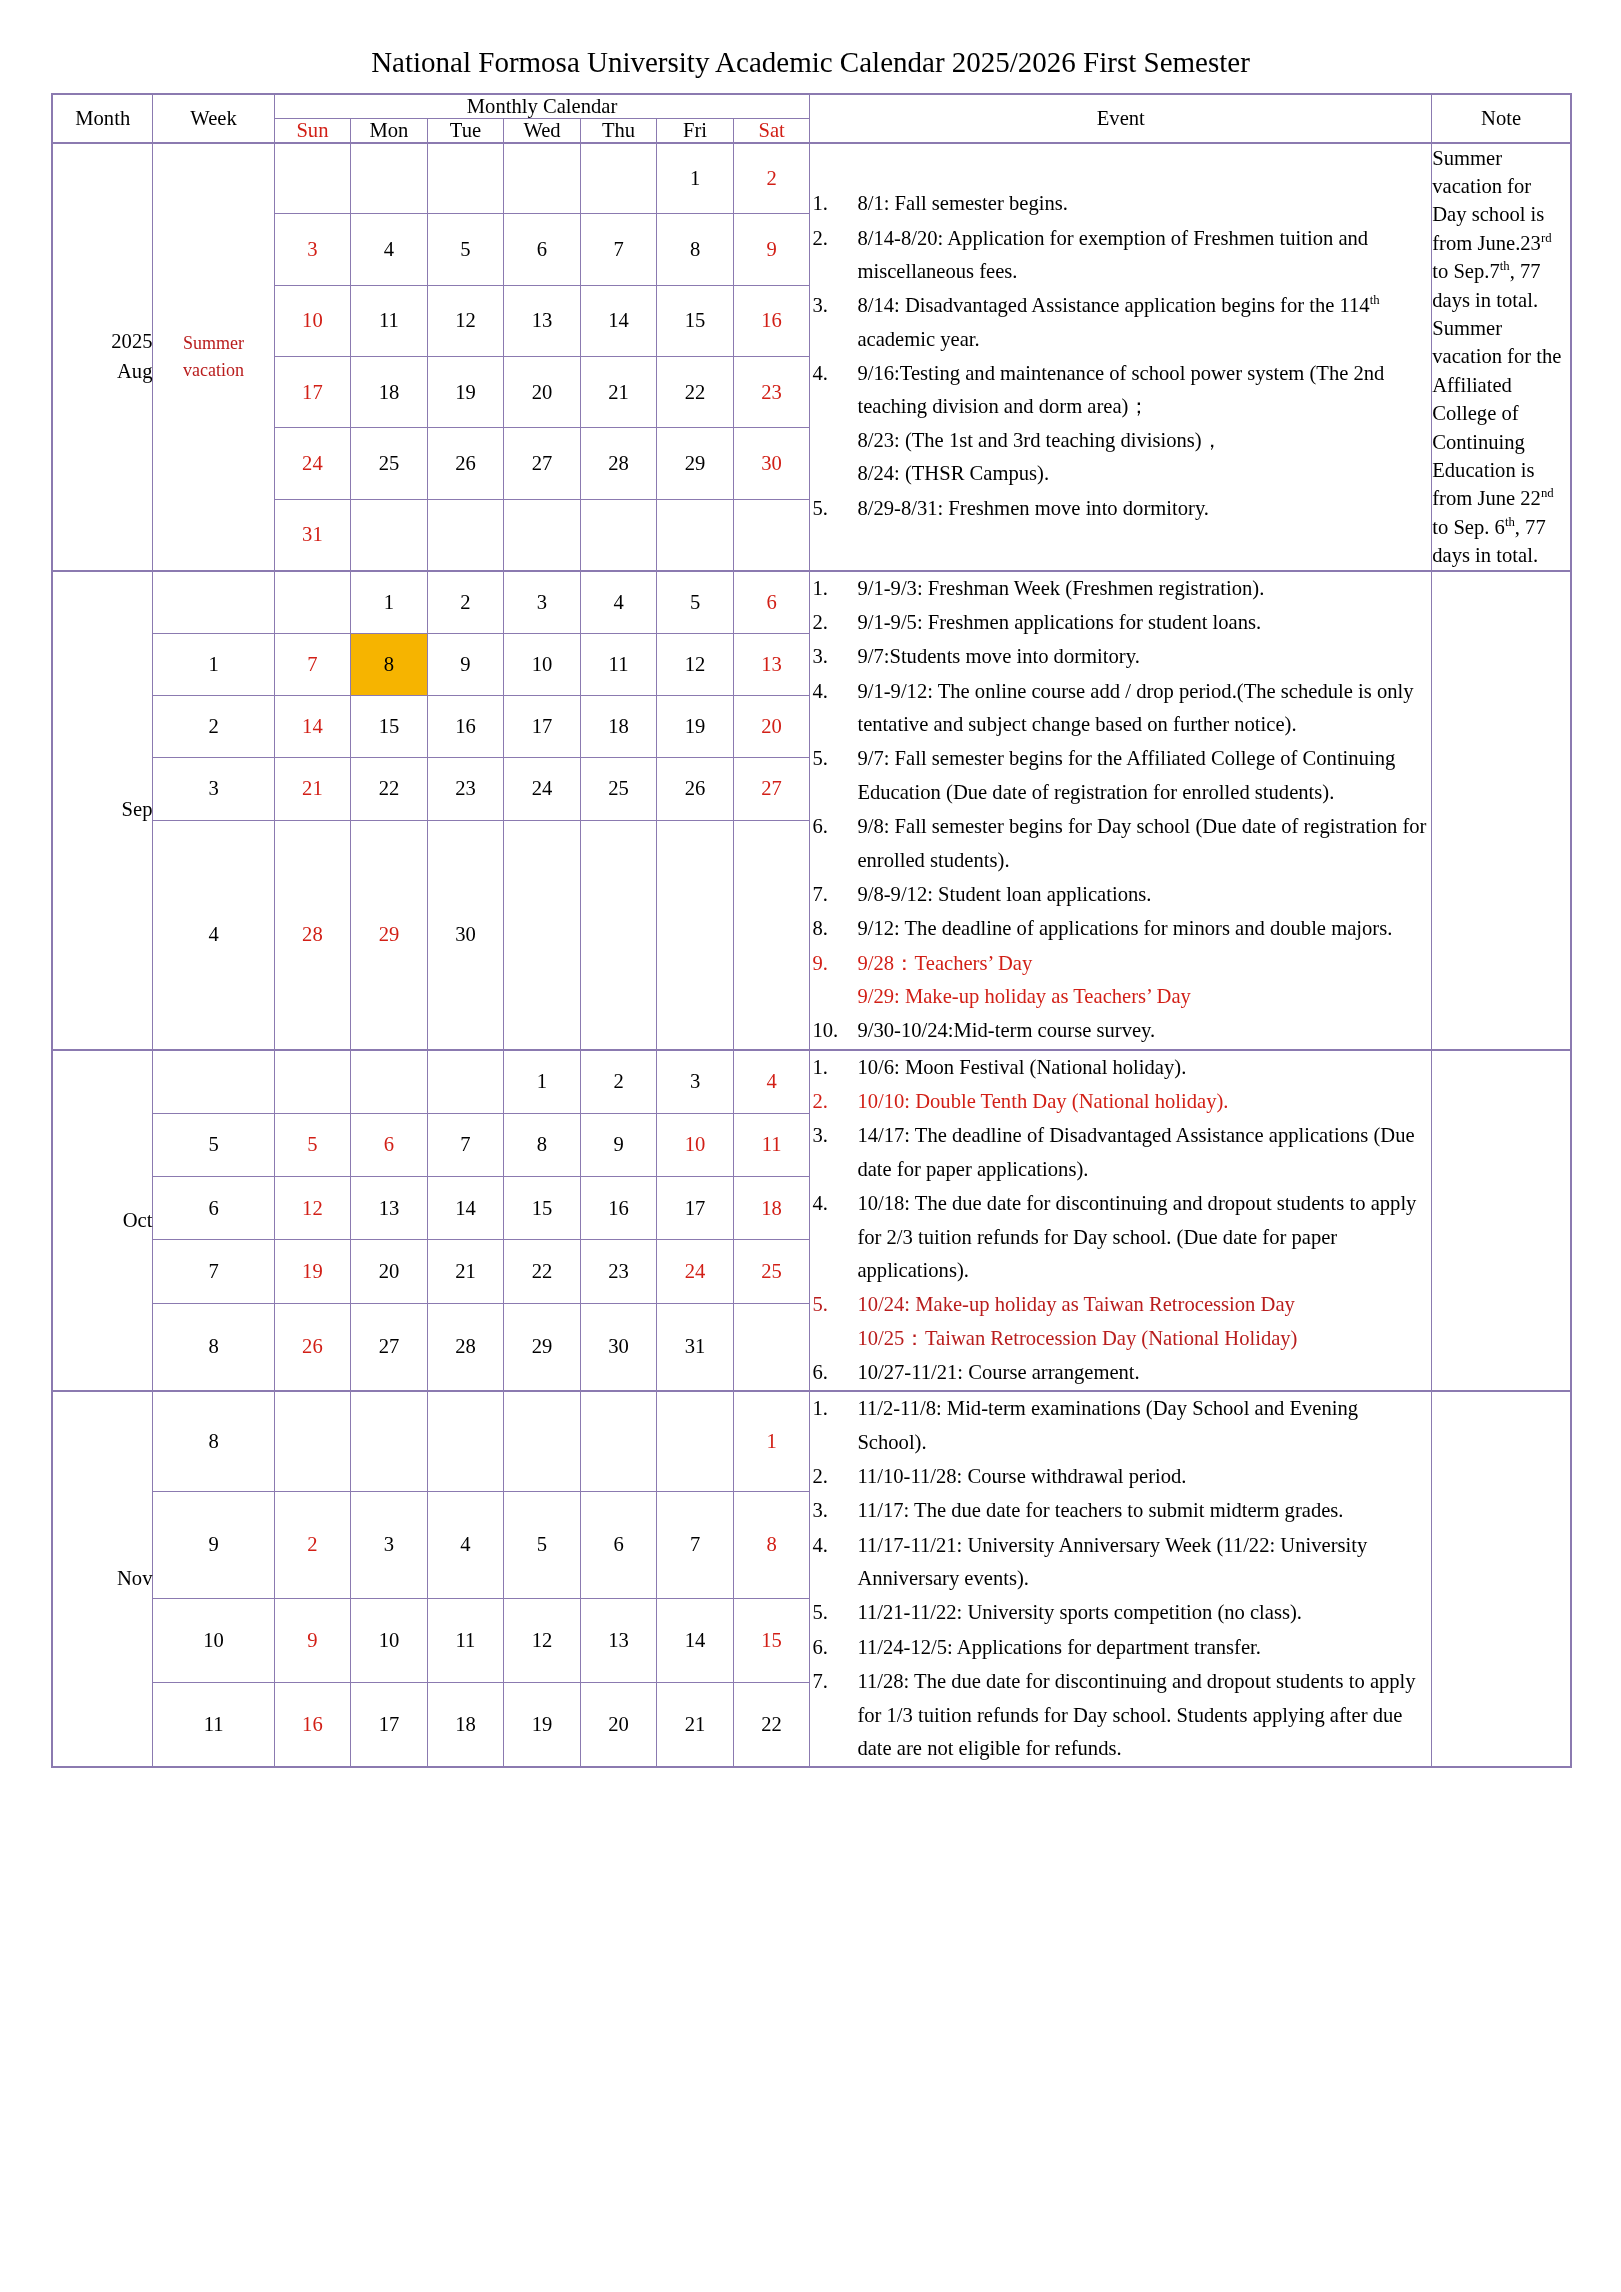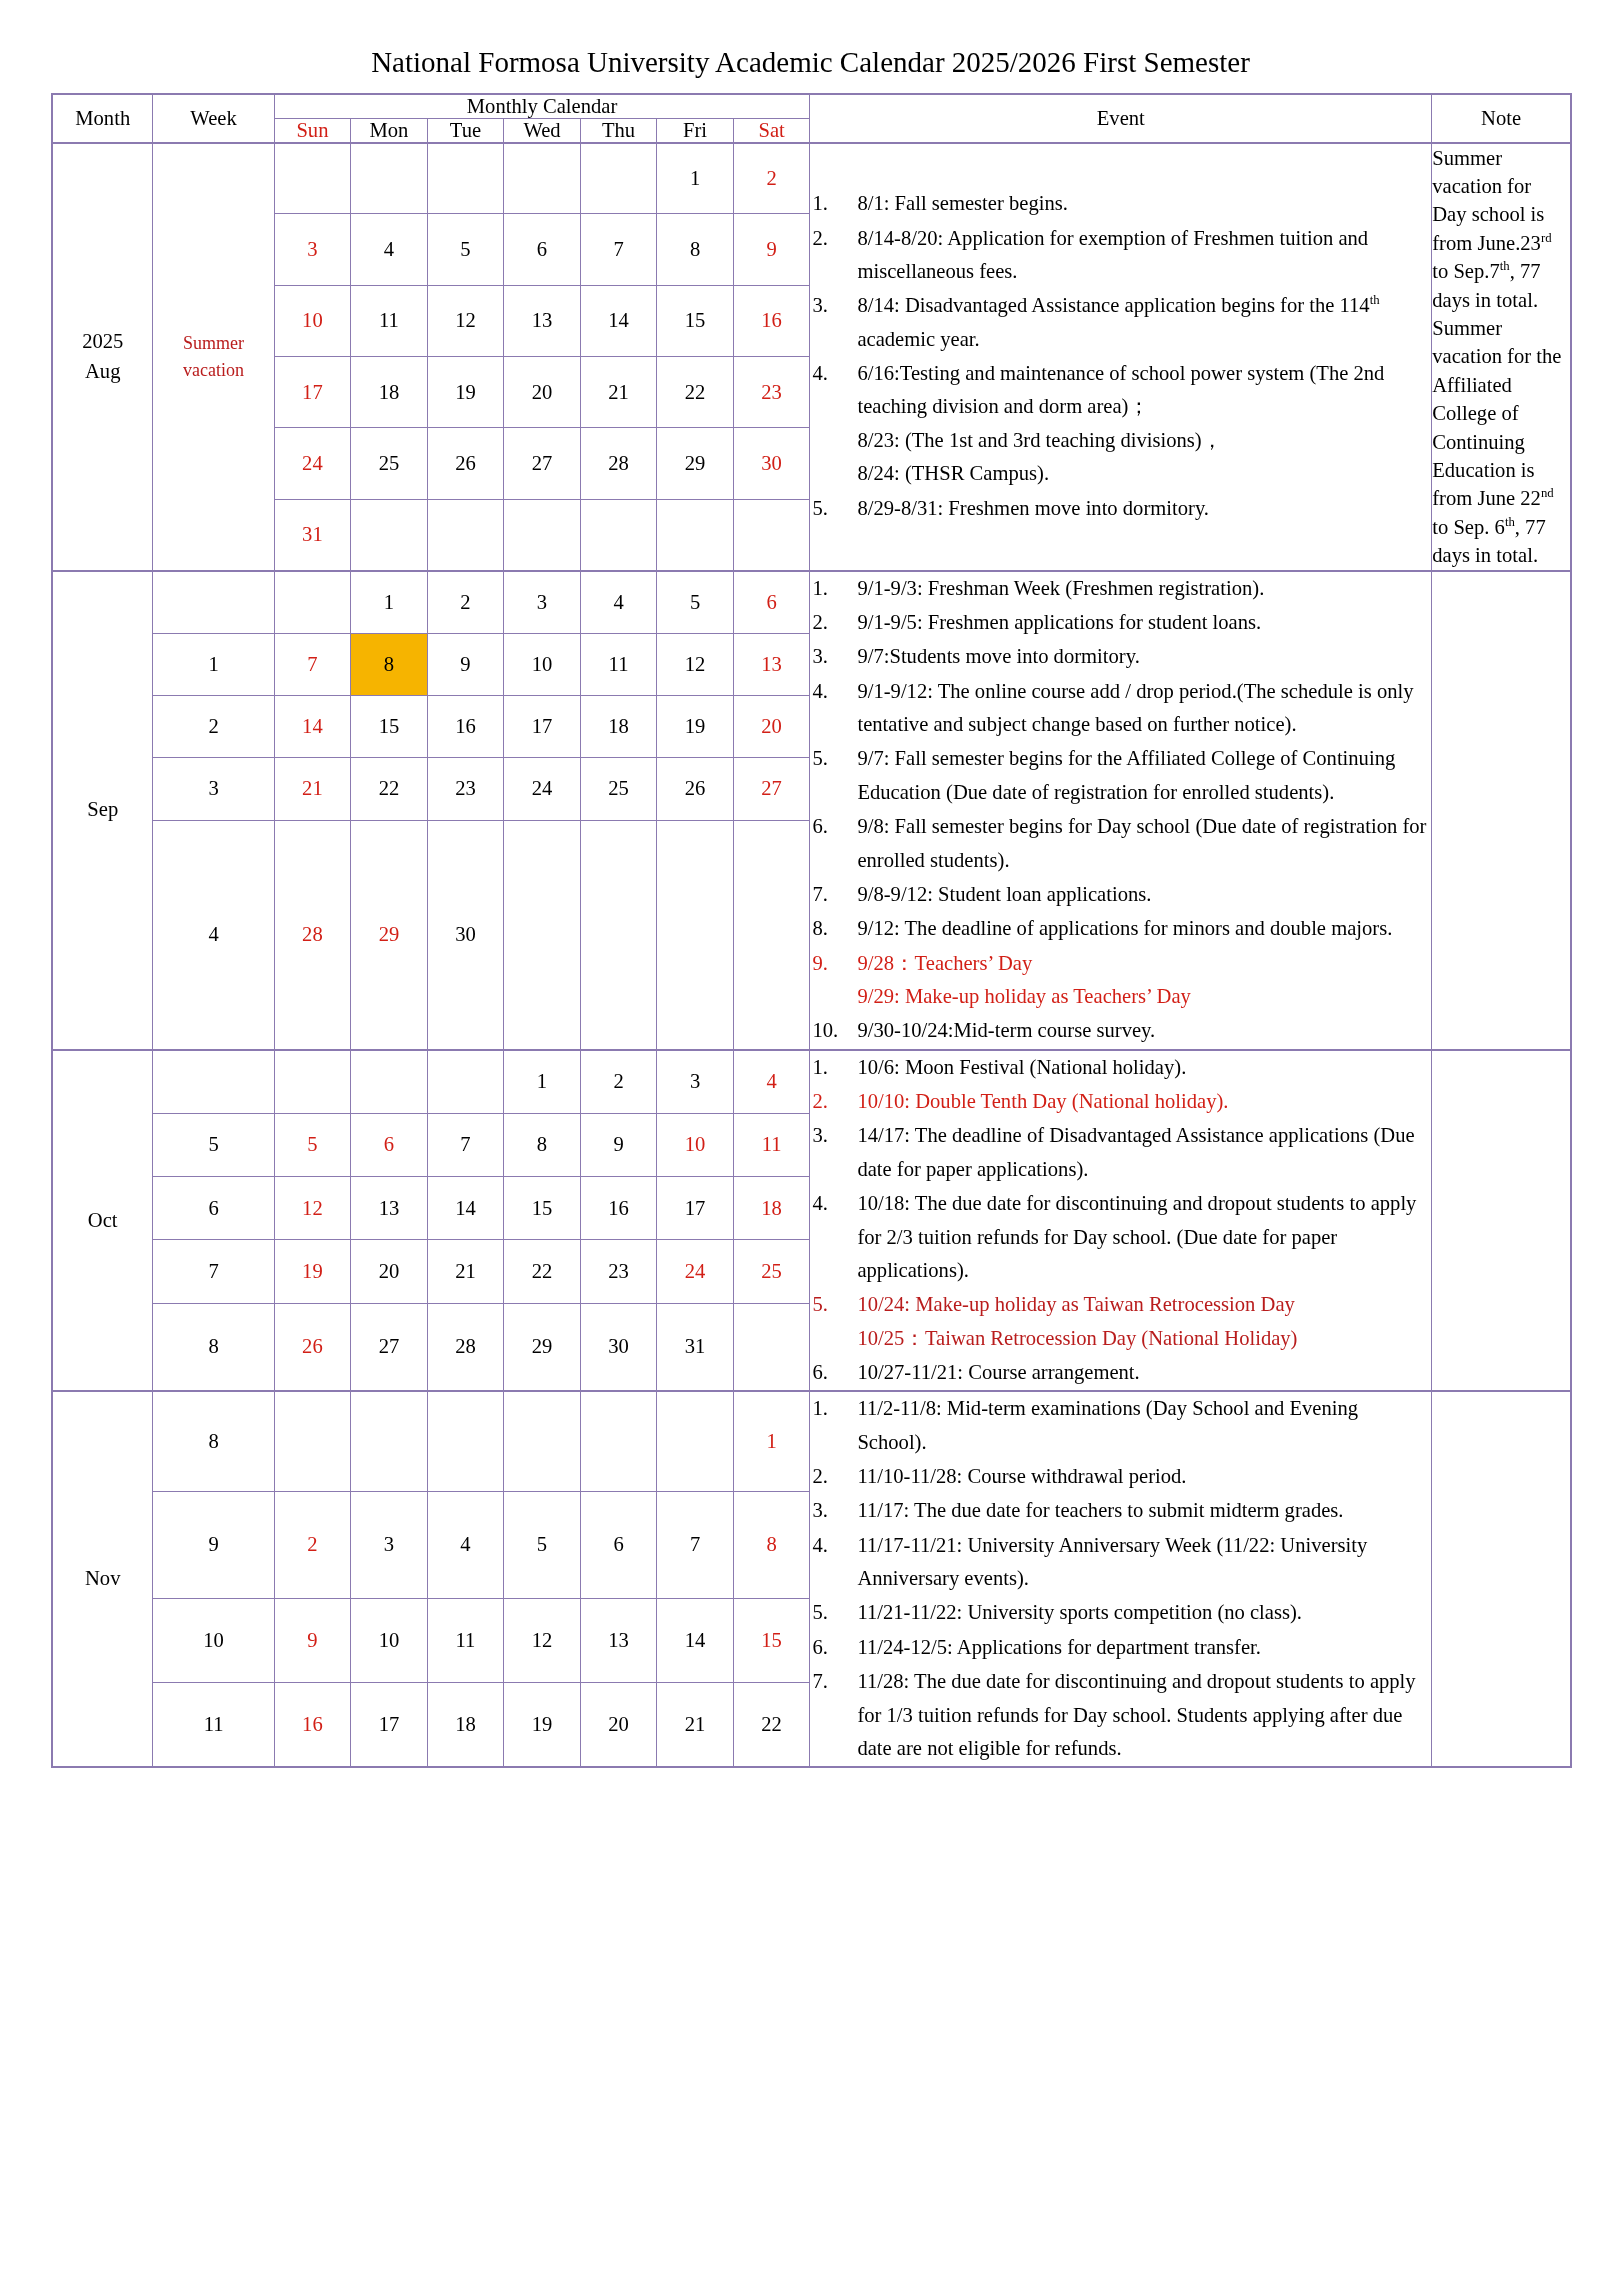--- a/index.html
+++ b/index.html
@@ -61,21 +61,21 @@
     padding: 4.9px 2px;
   }
   .red { color: #d21f16; }
   .daycell {
     text-align: center;
     font-size: 21.6px;
     height: 49px;
   }
   .highlight { background: #f6b400; }
   .monthcell {
-    text-align: center;
+    text-align: right;
     font-size: 23.5px;
     line-height: 1.45;
     margin-left: 39px;
   }
   .weekcell {
     text-align: center;
     font-size: 21.6px;
   }
   .weekcell.vac {
     color: #b91c1c;
@@ -186,21 +186,21 @@
               <li>
                 <span class="sub">8/1: Fall semester begins.</span>
               </li>
               <li>
                 <span class="sub">8/14-8/20: Application for exemption of Freshmen tuition and miscellaneous fees.</span>
               </li>
               <li>
                 <span class="sub">8/14: Disadvantaged Assistance application begins for the 114<sup>th</sup> academic year.</span>
               </li>
               <li>
-                <span class="sub">6/16:Testing and maintenance of school power system (The 2nd teaching division and dorm area)；</span>
+                <span class="sub">9/16:Testing and maintenance of school power system (The 2nd teaching division and dorm area)；</span>
                 <span class="sub">8/23: (The 1st and 3rd teaching divisions)，</span>
                 <span class="sub">8/24: (THSR Campus).</span>
               </li>
               <li>
                 <span class="sub">8/29-8/31: Freshmen move into dormitory.</span>
               </li>
             </ol>
           </td>
           <td class="notecell thick-top thick-right" rowspan="6">Summer vacation for Day school is from June.23<sup>rd</sup> to Sep.7<sup>th</sup>, 77 days in total. Summer vacation for the Affiliated College of Continuing Education is from June 22<sup>nd</sup> to Sep. 6<sup>th</sup>, 77 days in total.</td>
         </tr>

